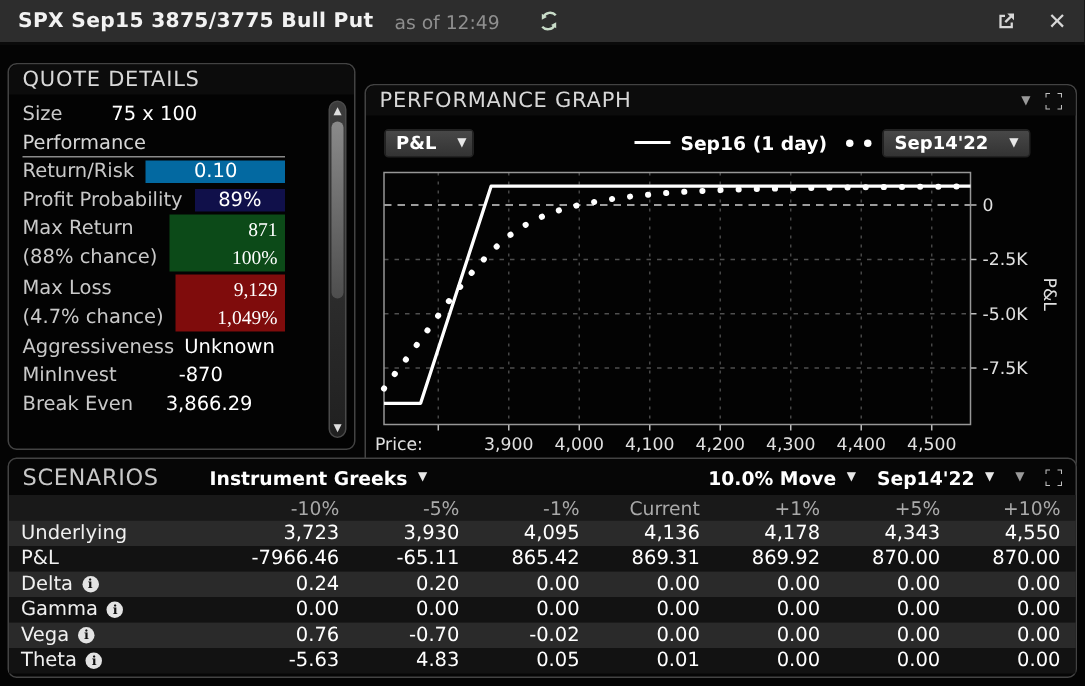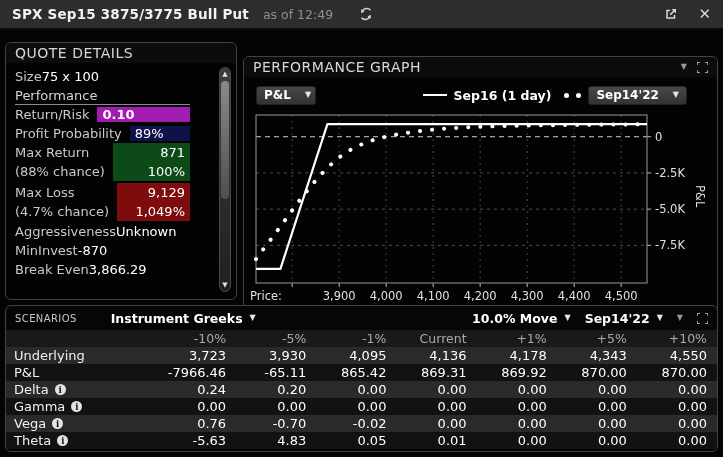--- a/index.html
+++ b/index.html
@@ -24,28 +24,28 @@
   .hdr-icons { margin-left:auto; display:flex; align-items:center; gap:10px; }
   .caret { font-size:8px; color:#9a9a9a; line-height:1; }
   .caret.white { color:#e8e8e8; }
 
   
   #quote-panel { left:5px; top:42px; width:232px; height:258px; }
   #quote-body { position:absolute; left:0; top:22px; right:0; bottom:4px;
                 padding:2px 46px 0 9px; font-size:13px; }
   .qrow { display:flex; align-items:center; height:19px; }
   .qlabel { color:#c9c9c9; white-space:nowrap; }
-  .qval { flex:1; text-align:left; color:#ffffff; white-space:nowrap; }
+  .qval { flex:1; text-align:center; color:#ffffff; white-space:nowrap; }
   .qval.inset { padding-right:26px; }
   .qsection { height:19px; line-height:19px; color:#d6d6d6; border-bottom:1px solid #8a8a8a; }
   .qgroup { display:flex; }
   .qgroup .glabels { display:flex; flex-direction:column; }
   .qgroup .glabels div { height:19px; line-height:19px; color:#c9c9c9; white-space:nowrap; }
   .qgroup .gvals { flex:1; display:flex; flex-direction:column; margin-left:8px; }
-  .qgroup .gvals div { height:19px; line-height:19px; text-align:right; color:#fff; padding:0 5px; }
+  .qgroup .gvals div { height:19px; line-height:19px; text-align:right; color:#fff; padding:0 5px;font-family:Liberation Serif, serif; }
   .hl-box { padding:0 5px; margin-left:8px; }
 
   
   #q-scroll { position:absolute; right:5px; top:24px; bottom:7px; width:12px;
               background:linear-gradient(180deg,#3c3c3c,#202020);
               border:1px solid #4a4a4a; border-radius:6px; cursor:pointer; }
   #q-scroll .arr { position:absolute; left:0; width:100%; text-align:center;
                    font-size:7px; color:#dedede; }
   #q-scroll .arr.up { top:2px; } #q-scroll .arr.dn { bottom:2px; }
   #q-thumb { position:absolute; left:1px; width:8px; top:13px; height:118px;
@@ -63,21 +63,21 @@
   .leg-item { display:flex; align-items:center; gap:7px; }
   .leg-line { width:24px; height:0; border-top:2px solid #fff; }
   .leg-dots { display:flex; gap:7px; }
   .leg-dots i { width:5px; height:5px; border-radius:50%; background:#fff; display:block; }
   .leg-label { font-size:12.5px; font-weight:bold; color:#fff; white-space:nowrap; }
   #chart-svg { position:absolute; left:0; top:50px; }
 
   
   #scen-panel { left:5px; top:305px; width:713px; height:147px; background:#060606; }
   #scen-header { height:24px; display:flex; align-items:center; padding:0 9px; }
-  .scen-label { font-size:10px; color:#c8c8c8; letter-spacing:.4px; }
+  .scen-label { font-size:15px; color:#c8c8c8; letter-spacing:.4px; }
   .scen-dd { display:flex; align-items:center; gap:7px; font-size:12.5px; font-weight:bold;
              color:#fff; cursor:pointer; white-space:nowrap; }
   #greeks-dd { margin-left:34px; }
   .scen-right { margin-left:auto; display:flex; align-items:center; gap:14px; }
   #scen-table { width:100%; }
   .trow { display:grid; grid-template-columns:150px repeat(7,1fr); height:17px;
           align-items:center; font-size:13px; }
   .trow.cols { background:#191919; color:#a9a9a9; height:17px; font-size:12.5px; }
   .trow.light { background:#2a2a2a; } .trow.dark { background:#121212; }
   .tcell { text-align:right; padding-right:10px; color:#fff; white-space:nowrap; }
@@ -121,21 +121,21 @@
     <span class="panel-header-label">QUOTE DETAILS</span>
   </div>
   <div id="quote-body">
     <div class="qrow">
       <span class="qlabel">Size</span>
       <span class="qval inset">75 x 100</span>
     </div>
     <div class="qsection">Performance</div>
     <div class="qrow">
       <span class="qlabel">Return/Risk</span>
-      <span class="qval hl-box hl-navy" style="background: #a21caf; font-weight: bold;">0.10</span>
+      <span class="qval hl-box hl-navy" style="background: #0369a1;">0.10</span>
     </div>
     <div class="qrow">
       <span class="qlabel">Profit Probability</span>
       <span class="qval hl-box hl-navy" style="background: rgb(16, 16, 74);">89%</span>
     </div>
     <div class="qgroup">
       <span class="glabels">
         <div>Max Return</div>
         <div>(88% chance)</div>
       </span>

